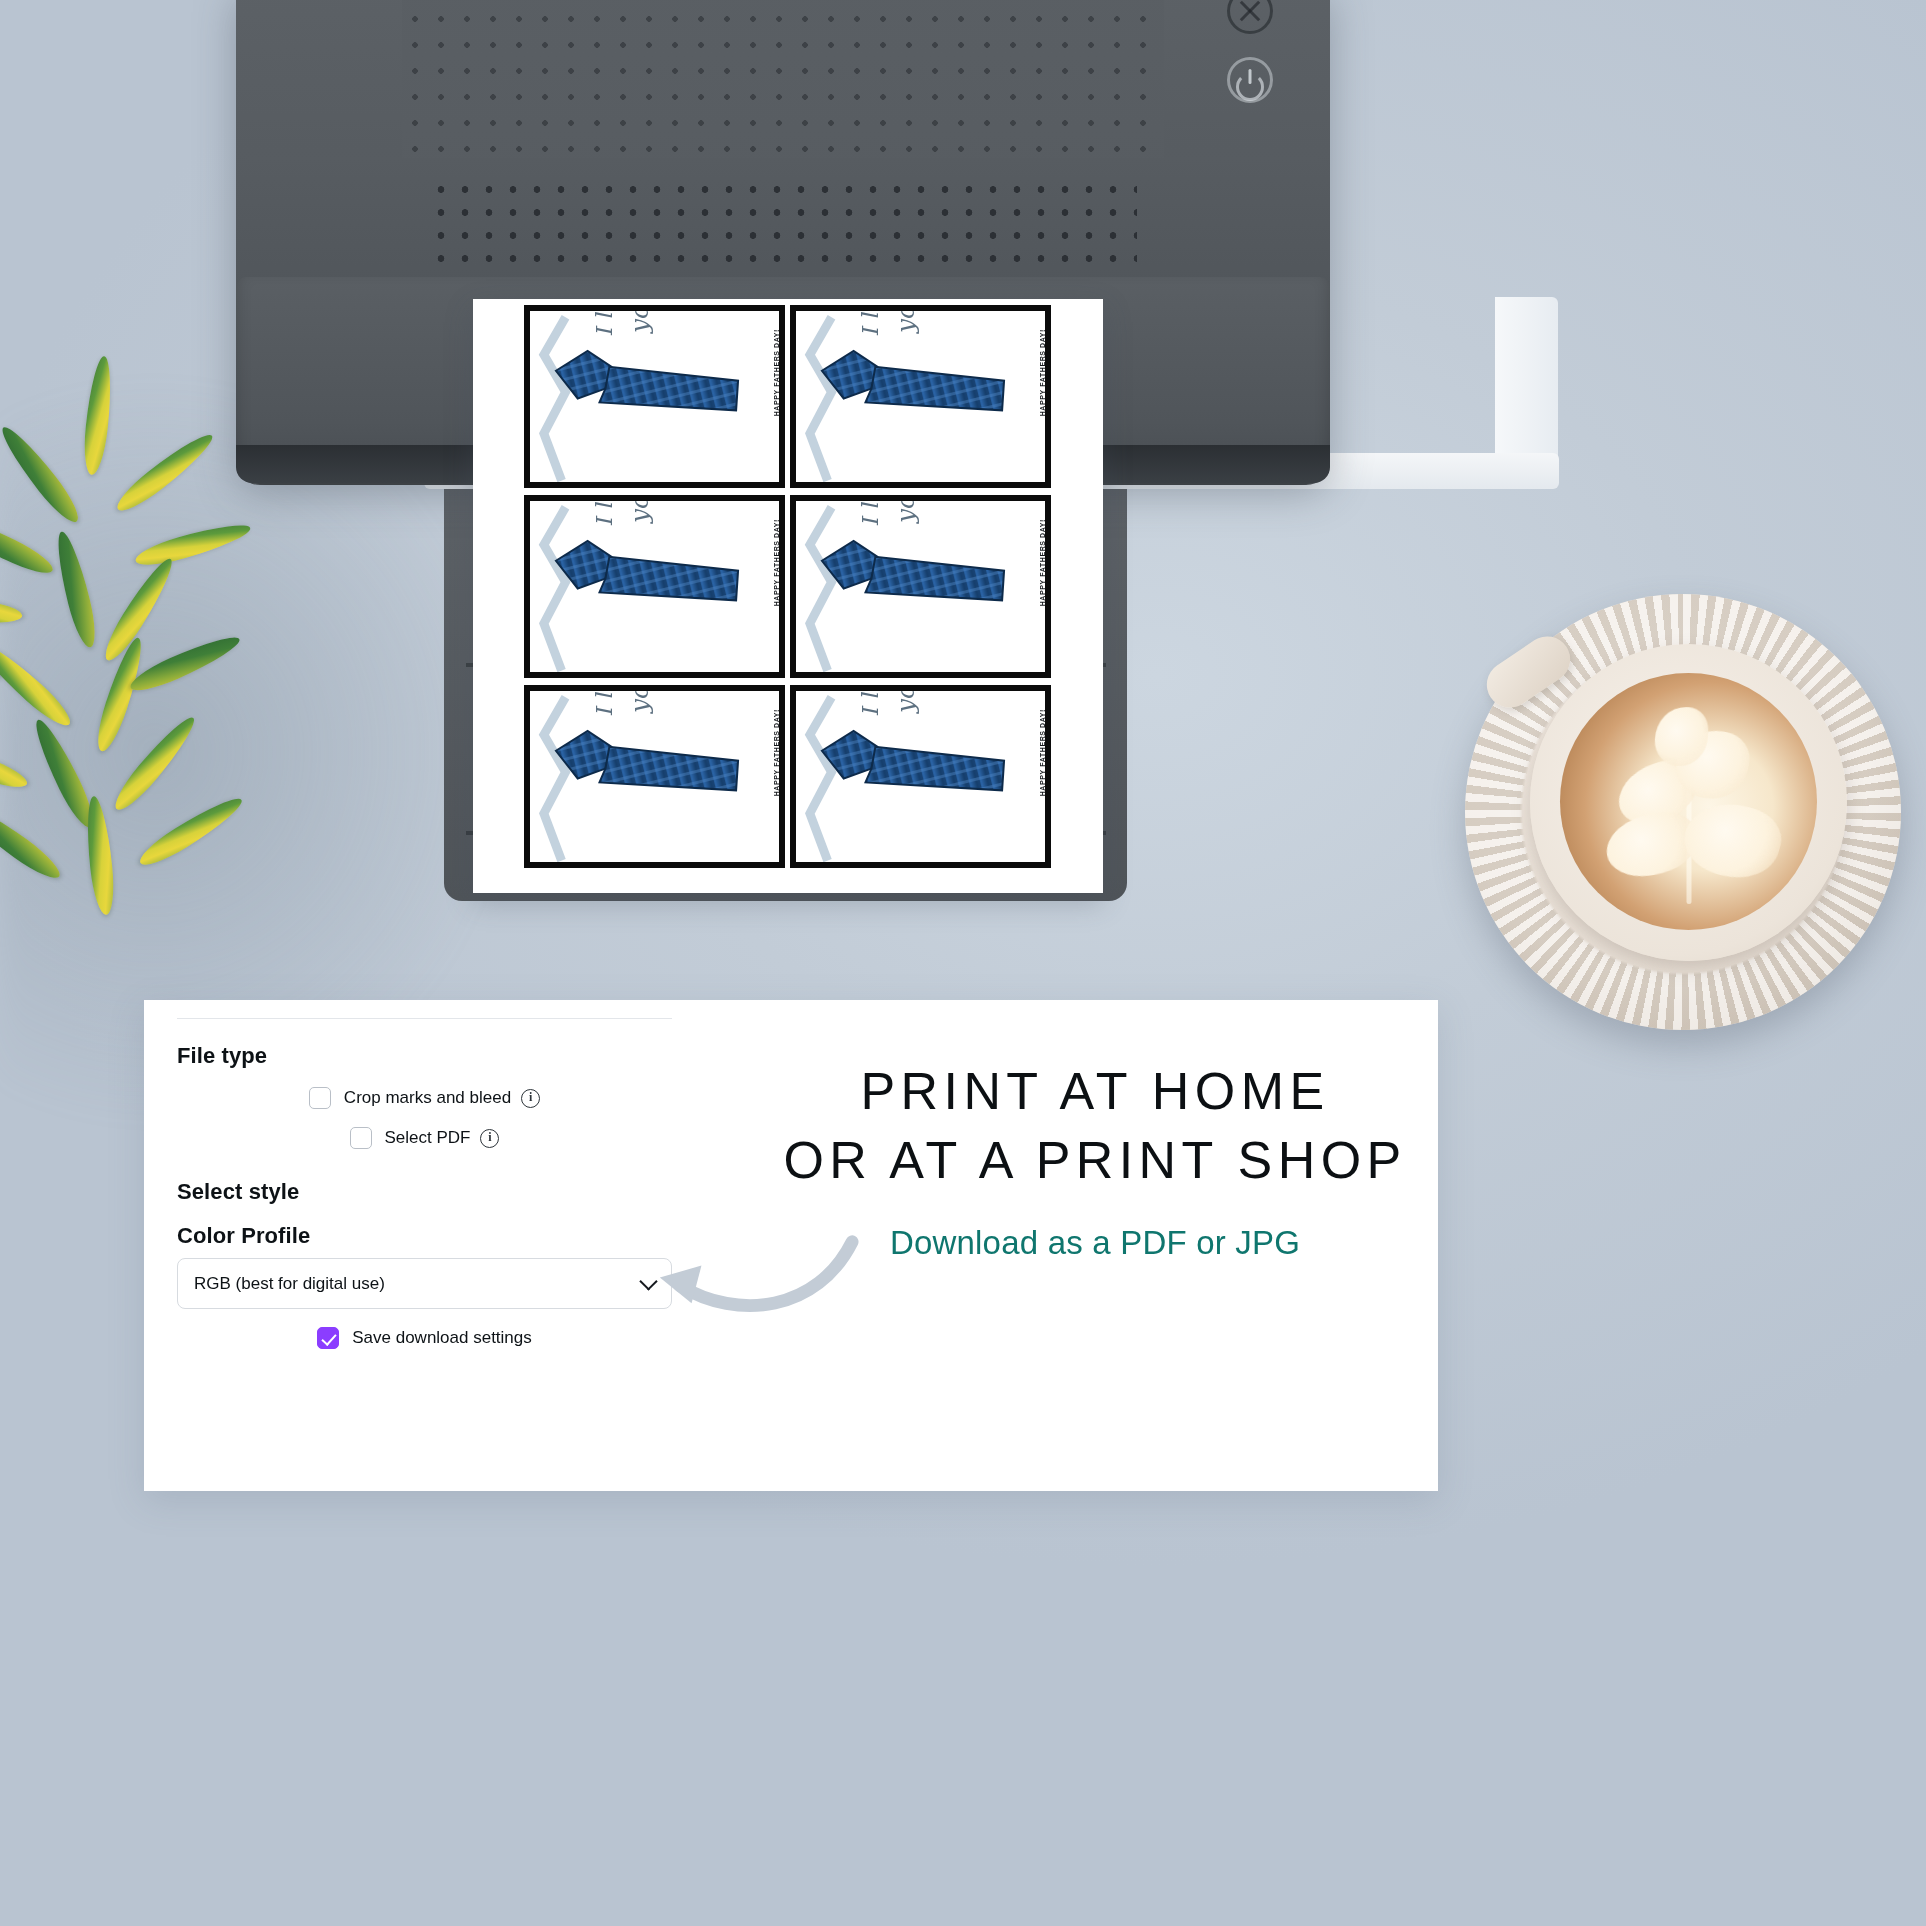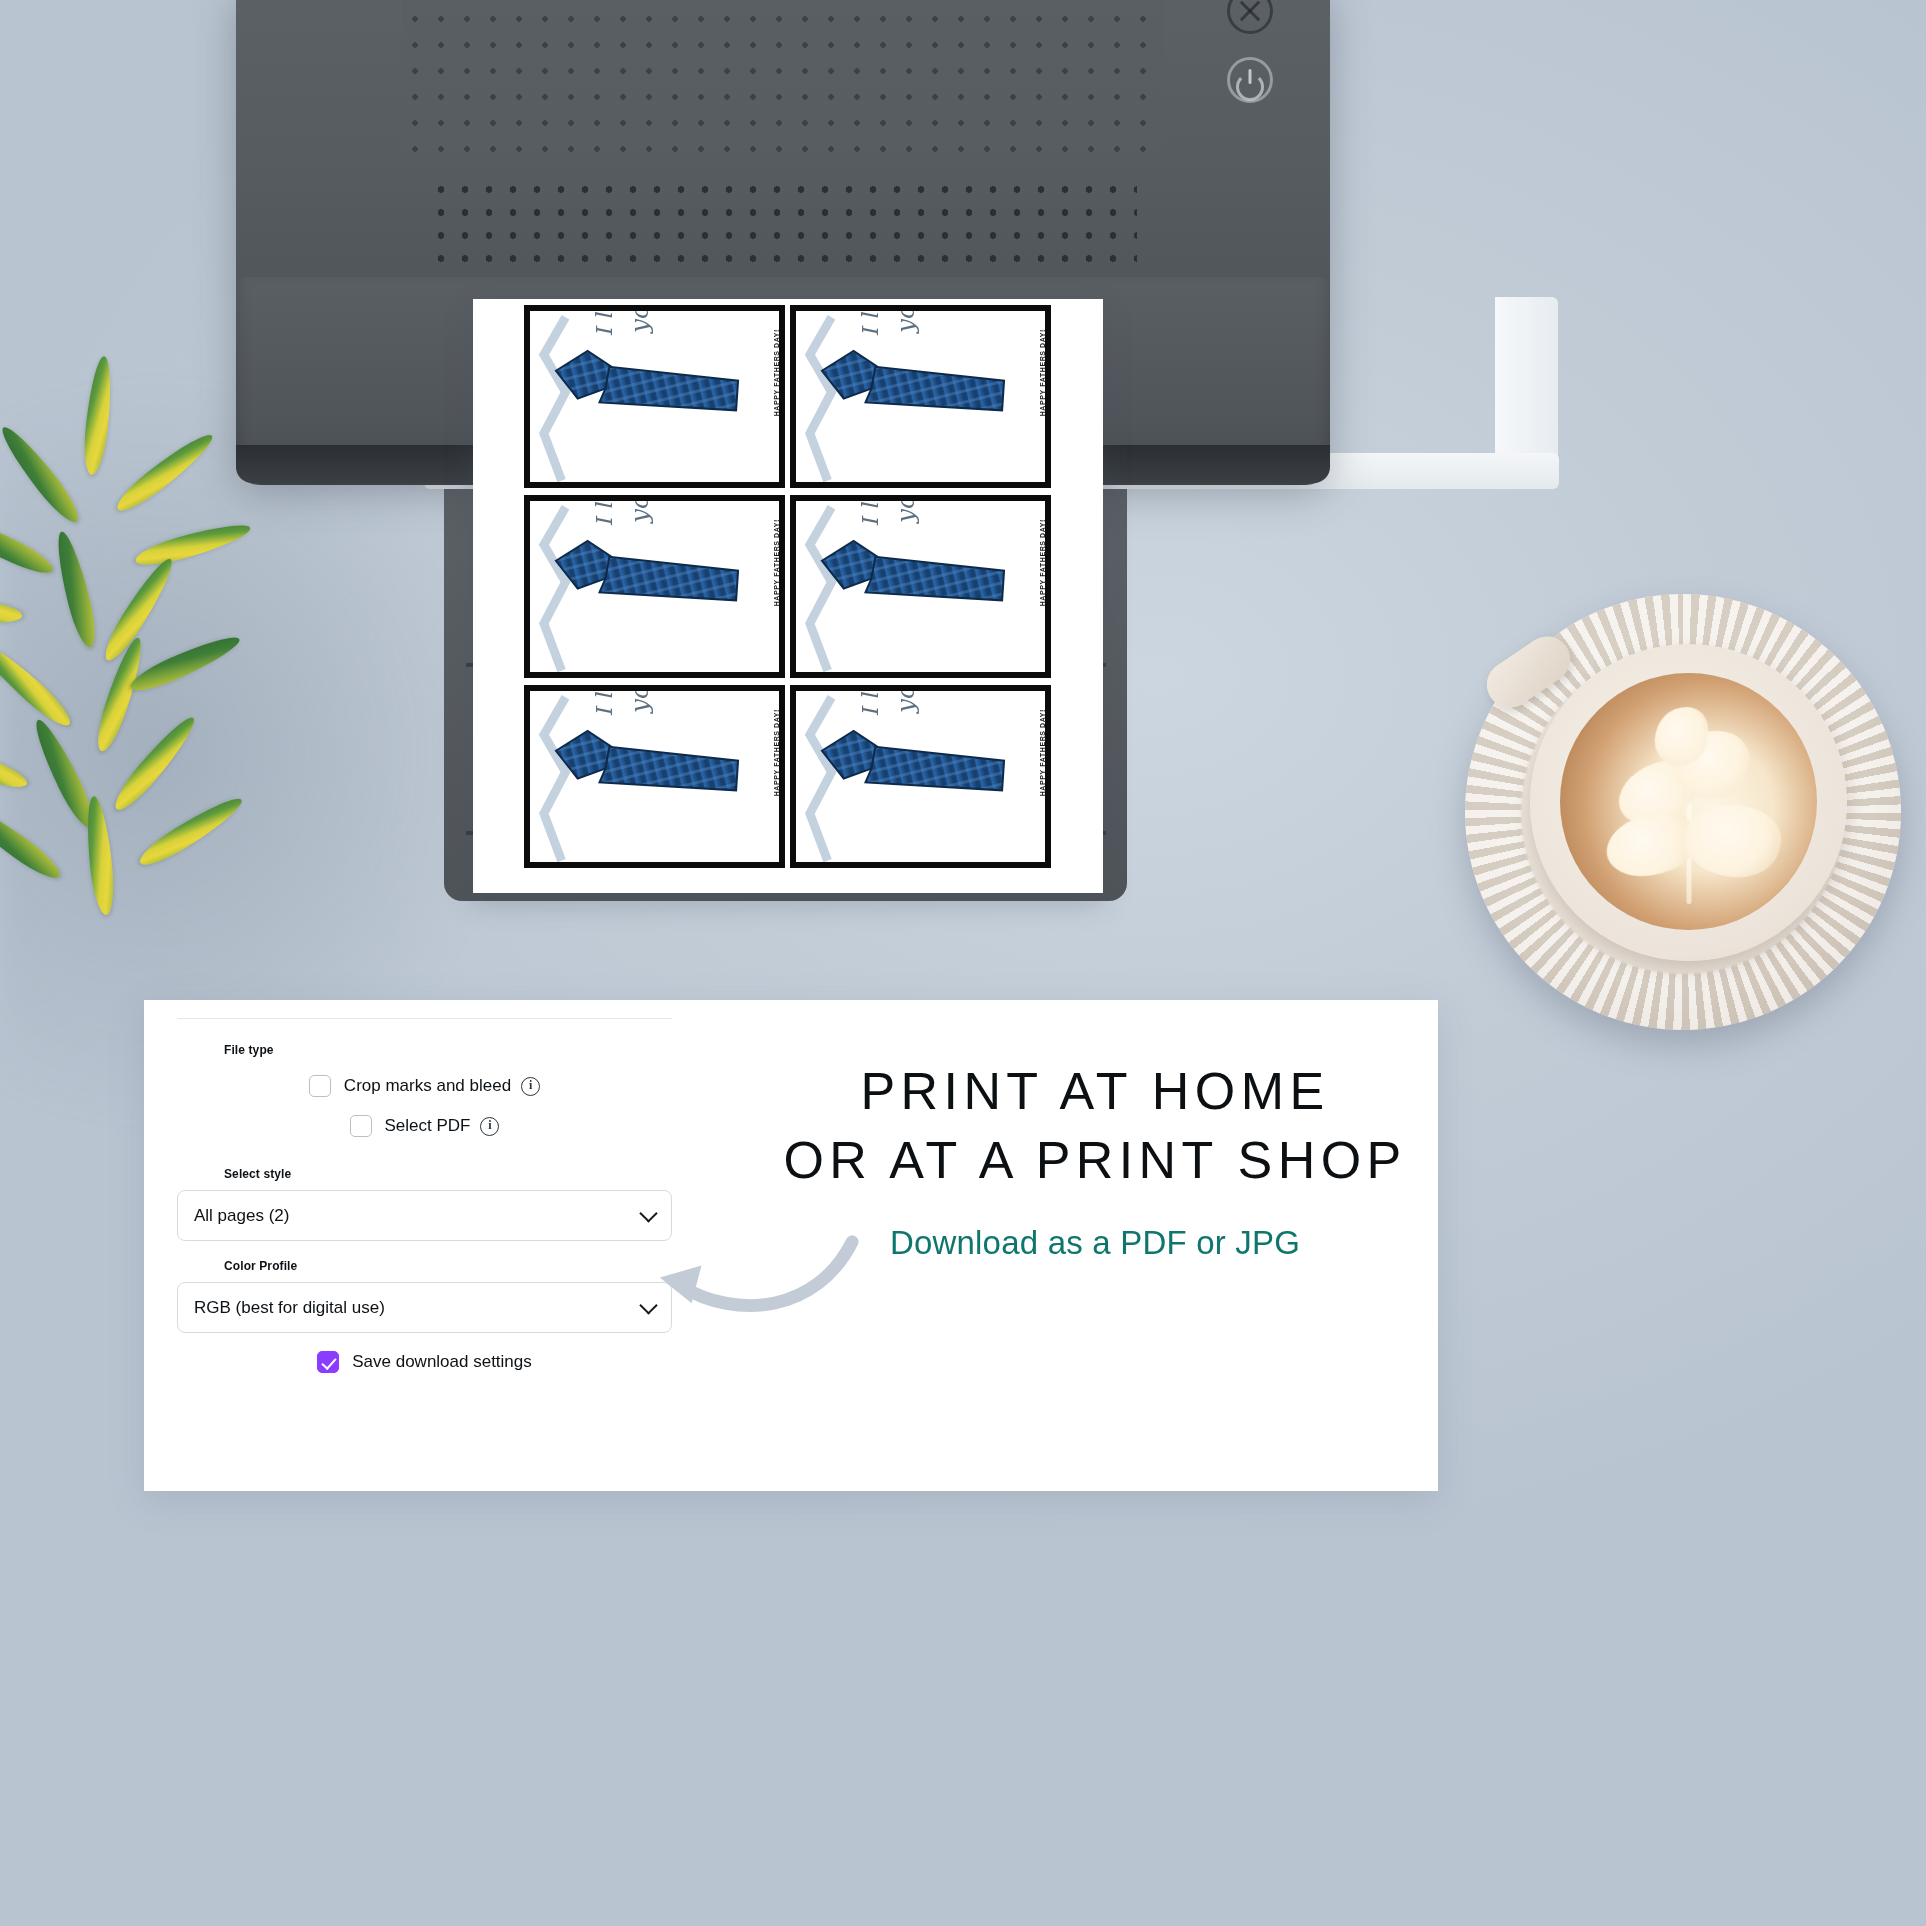--- a/index.html
+++ b/index.html
@@ -198,21 +198,21 @@
 
   
   .panel {
     position: absolute; left: 144px; top: 1000px; width: 1294px; height: 491px;
     background: #ffffff;
     box-shadow: 0 10px 34px rgba(90,105,125,.18);
   }
   .panel-col { position: absolute; left: 33px; top: 18px; width: 495px; }
   .divider { height: 1px; background: #e3e6ea; margin-bottom: 24px; }
   .field-label {
-    font-size: 12px; font-weight: 700; color: #0d1216; margin-bottom: 9px; letter-spacing: 0.1px; margin-left: 47px;
+    font-size: 22px; font-weight: 700; color: #0d1216; margin-bottom: 9px; letter-spacing: 0.1px;
   }
   .select {
     position: relative; height: 51px; border: 1px solid #d7dbe0; border-radius: 8px;
     display: flex; align-items: center; padding: 0 16px; background: #fff;
   }
   .select .val { font-size: 17px; color: #0d1216; }
   .select .chev {
     position: absolute; right: 16px; top: 50%; width: 13px; height: 13px;
     border-right: 2.2px solid #15191e; border-bottom: 2.2px solid #15191e;
     transform: translateY(-70%) rotate(45deg);
@@ -466,24 +466,20 @@
 
     <div class="checkrow">
       <span class="checkbox"></span>
       <span class="txt">Select PDF</span>
       <span class="info"></span>
     </div>
 
     <div class="spacer-sm"></div>
 
     <div class="field-label" style="margin-top:14px">Select style</div>
-    <div class="select">
-      <span class="val">All pages (2)</span>
-      <span class="chev"></span>
-    </div>
 
     <div class="field-label" style="margin-top:18px">Color Profile</div>
     <div class="select">
       <span class="val">RGB (best for digital use)</span>
       <span class="chev"></span>
     </div>
 
     <div class="checkrow">
       <span class="checkbox checked"></span>
       <span class="txt">Save download settings</span>

